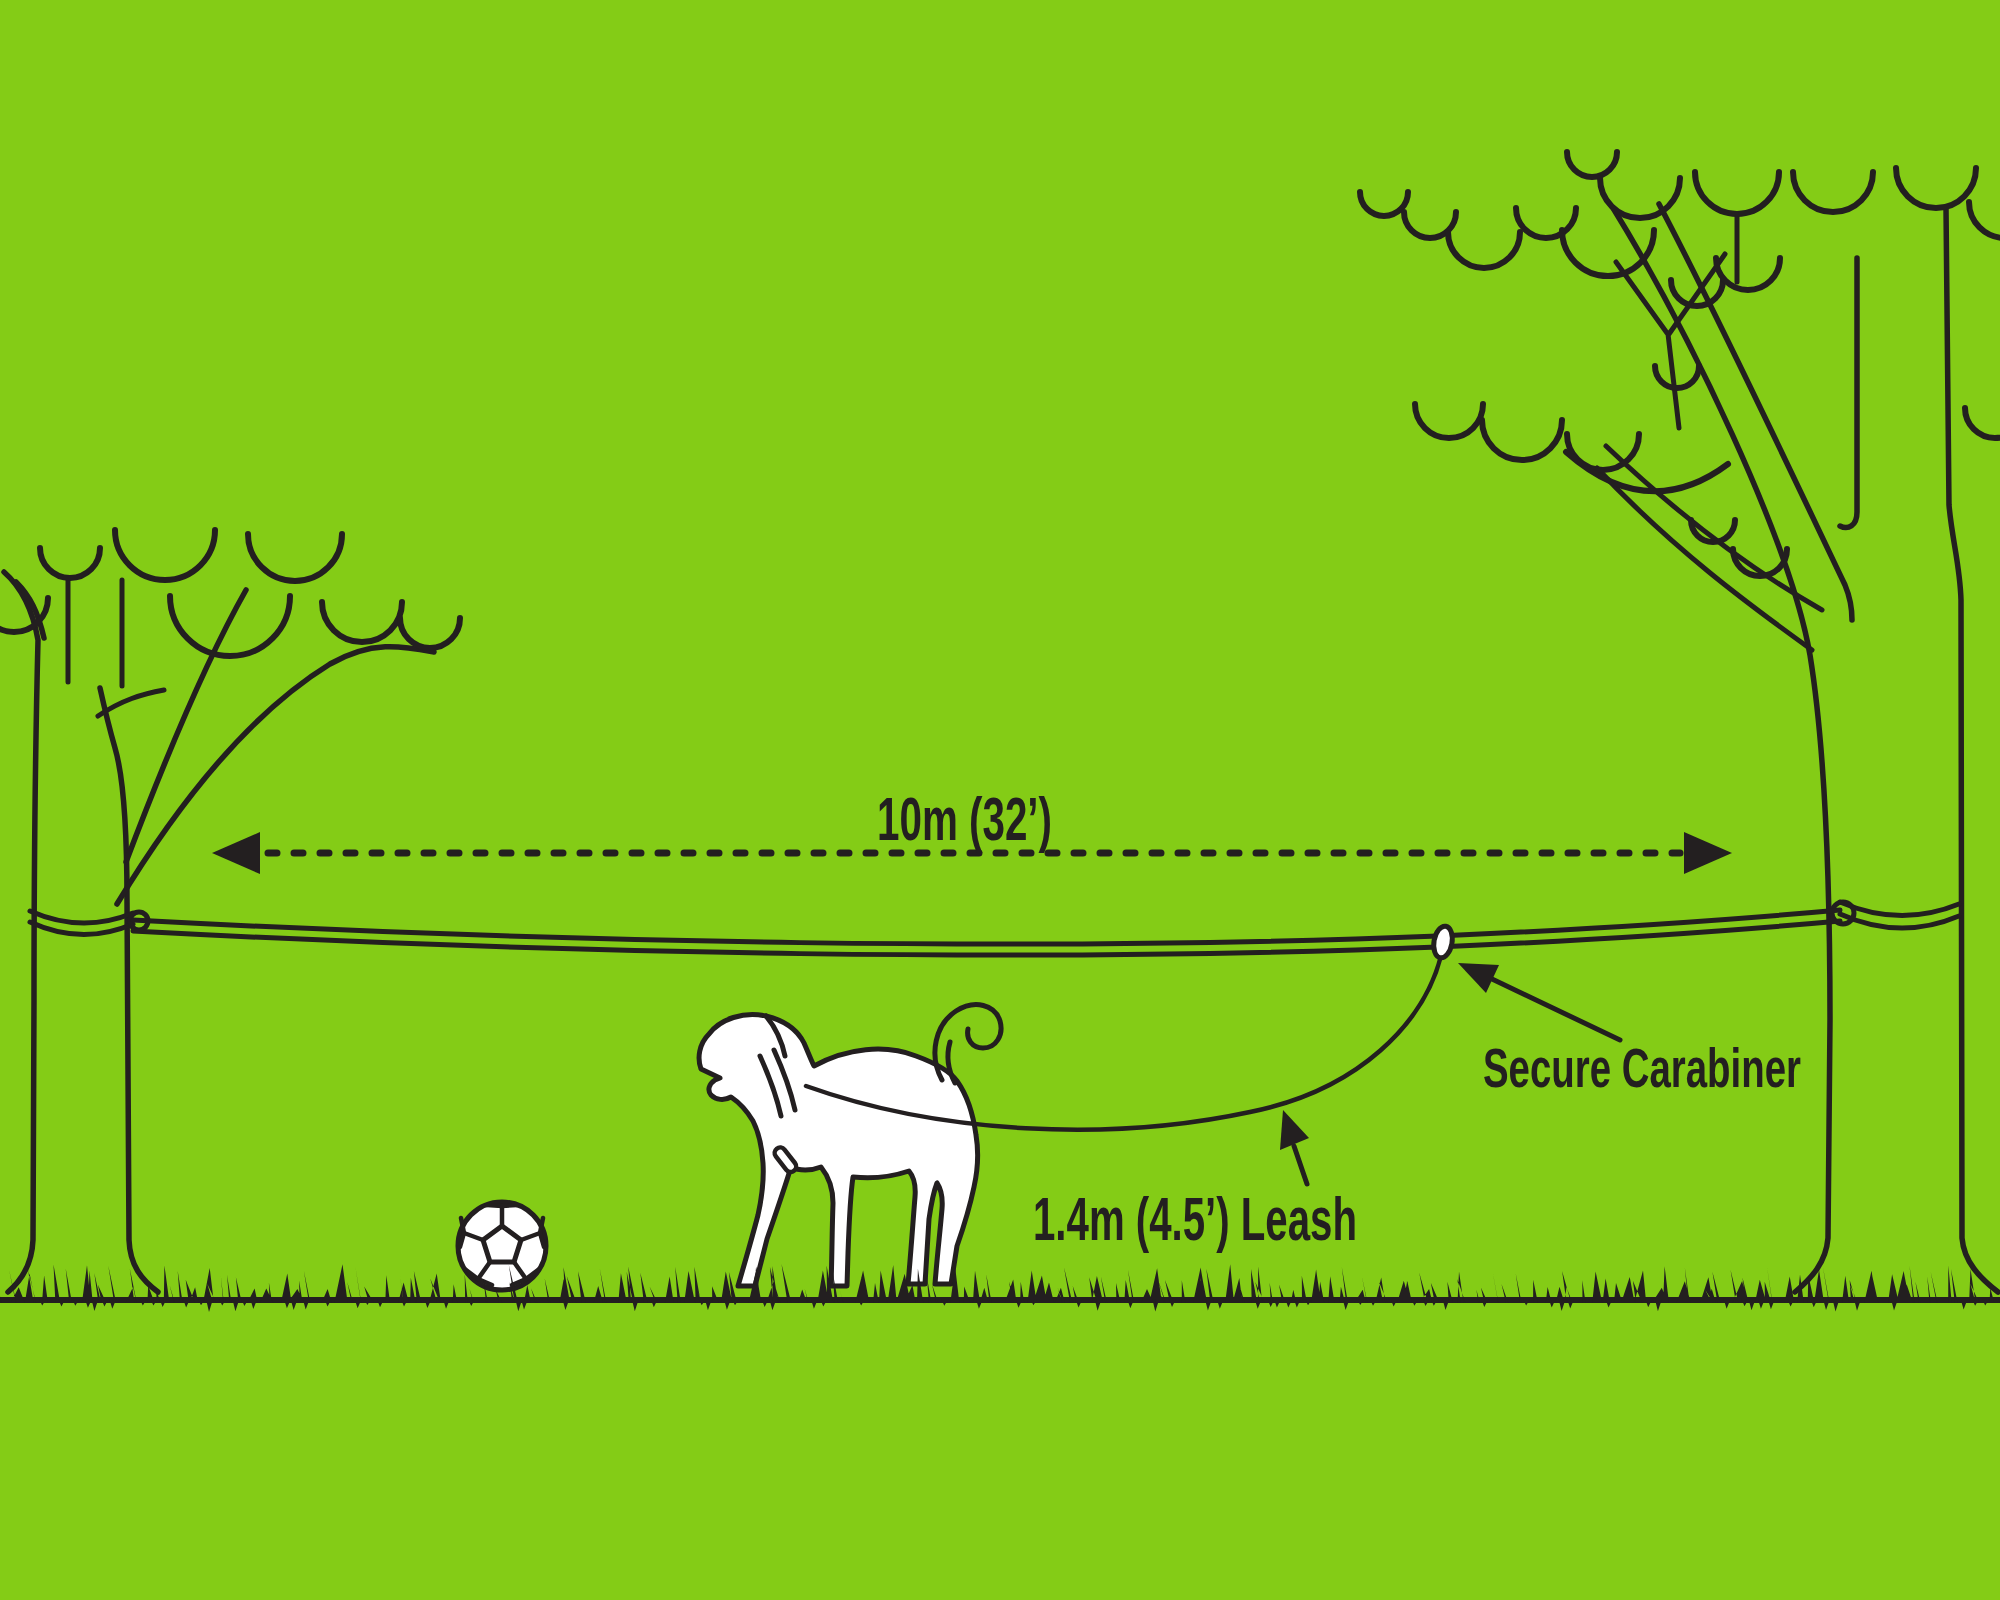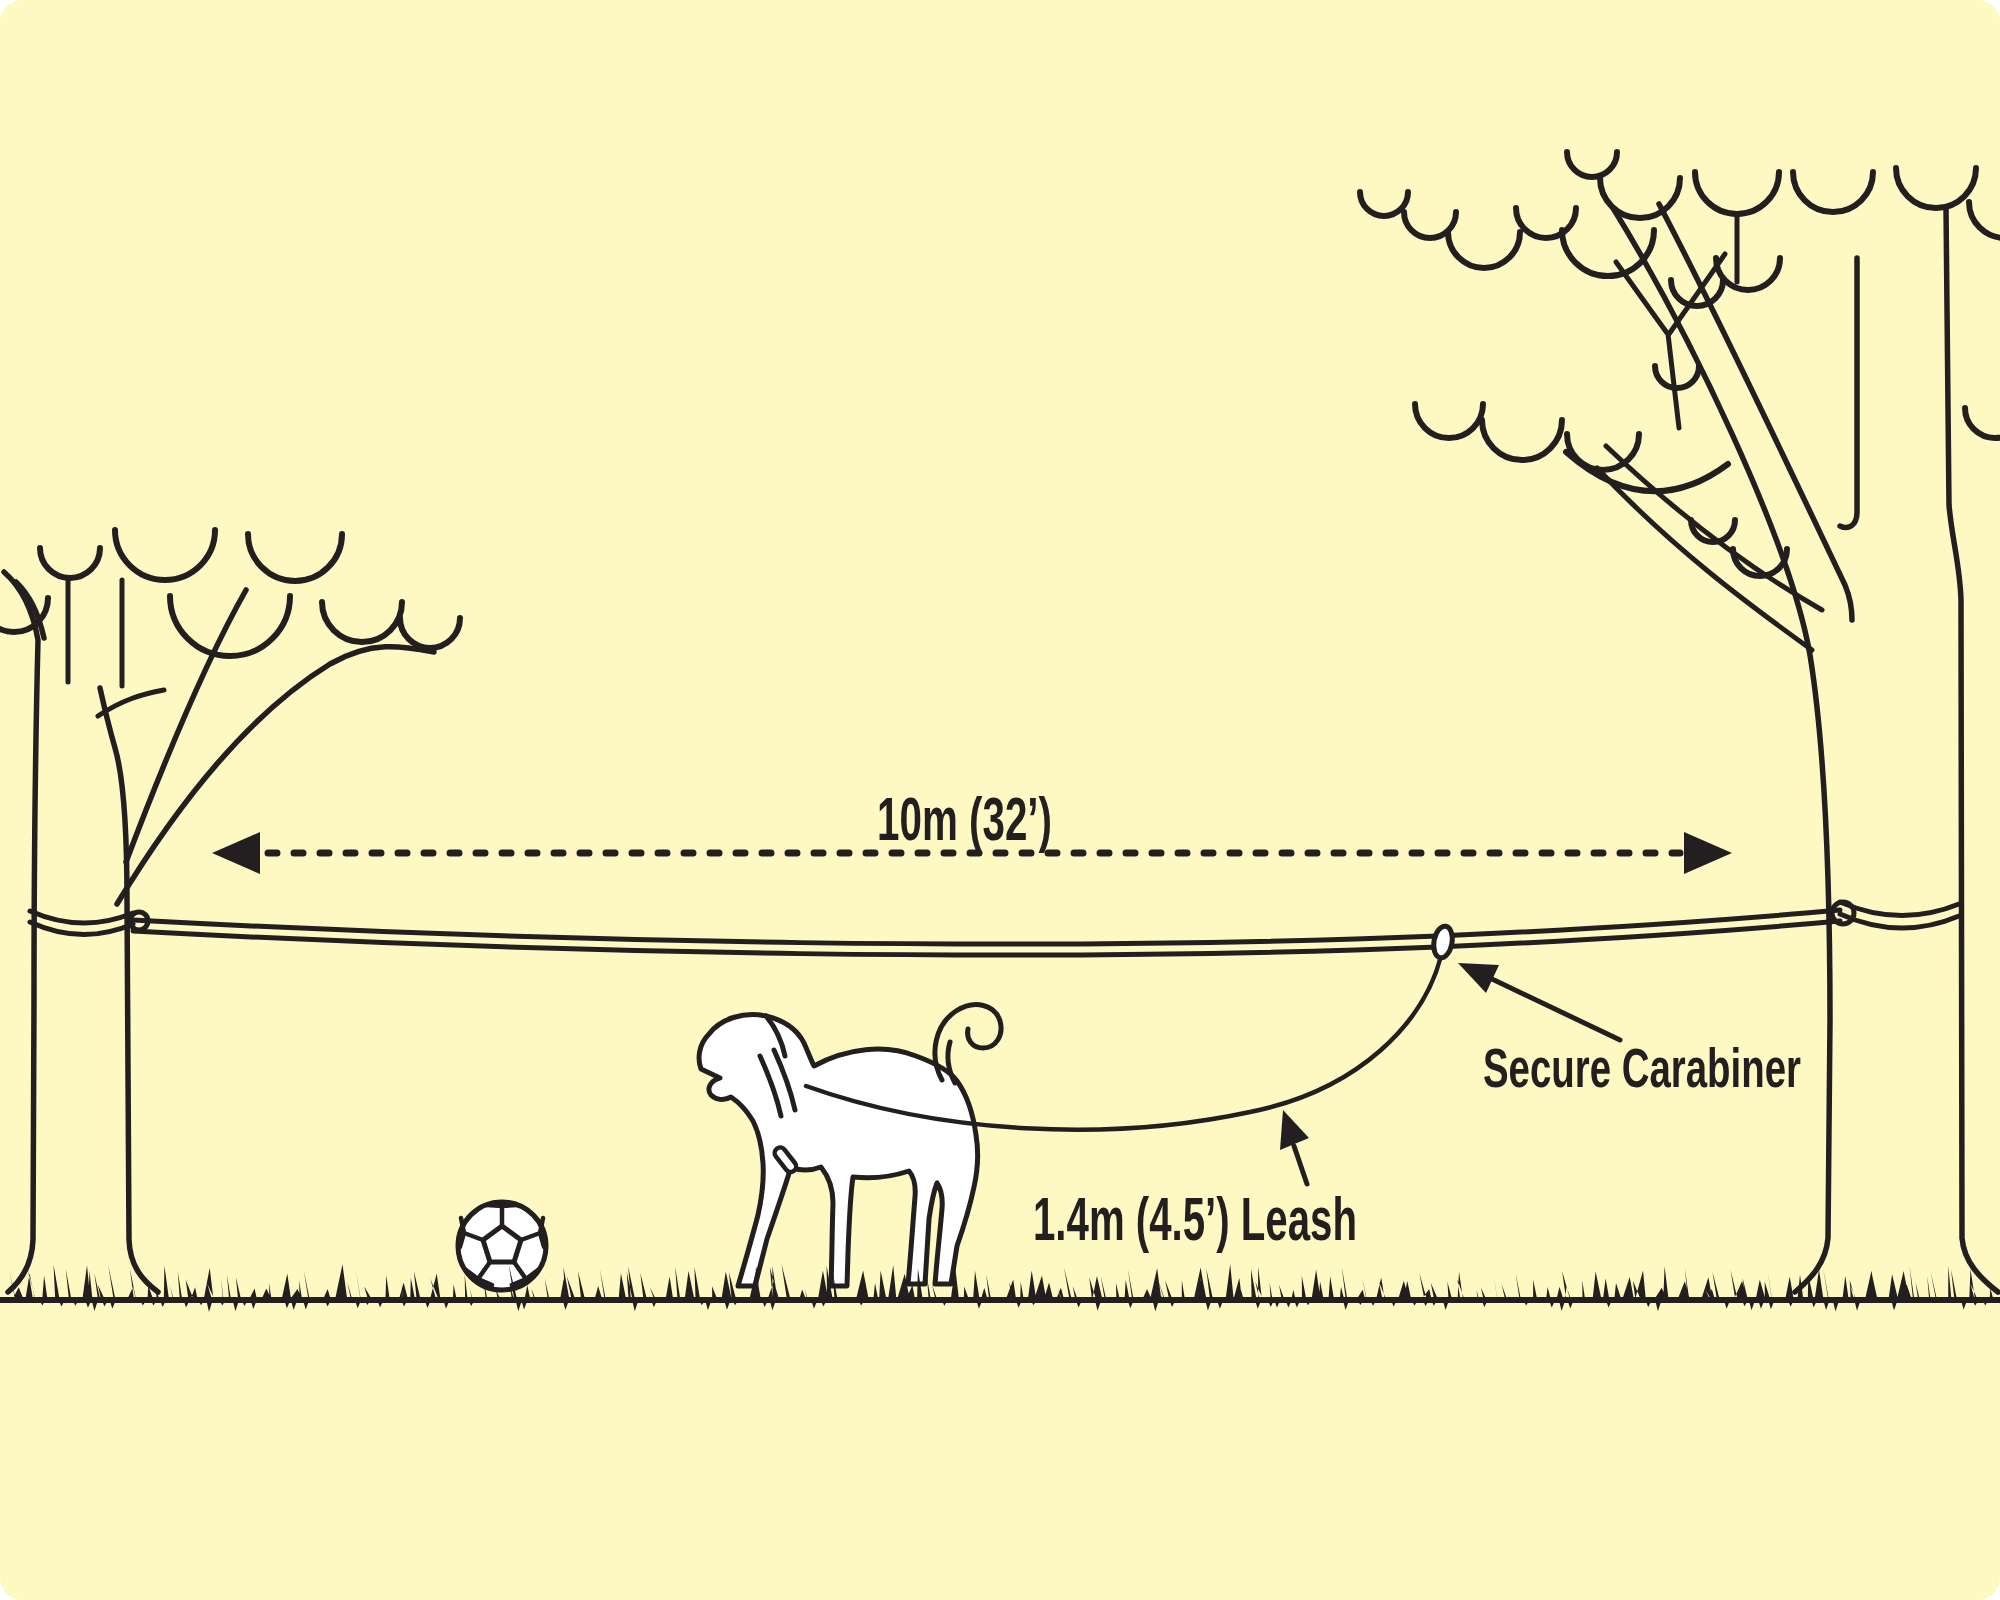--- a/index.html
+++ b/index.html
@@ -1,16 +1,16 @@
 <!DOCTYPE html>
 <html><head>
 <meta charset="utf-8">
 <style>
   html,body{margin:0;padding:0;background:#ffffff;}
-  .stage{width:2000px;height:1600px;position:relative;background:#fef9c3;overflow:hidden;border-radius:22px;}
+  .stage{width:2000px;height:1600px;position:relative;background:#84cc16;overflow:hidden;}
   svg{display:block;}
   .ink-stroke{stroke:currentColor;fill:none;stroke-linecap:round;stroke-linejoin:round;}
   .ink-fill{fill:currentColor;stroke:none;}
   .white-body{fill:#ffffff;stroke:currentColor;stroke-linejoin:round;stroke-linecap:round;}
   text{font-family:"Liberation Sans","DejaVu Sans",sans-serif;font-weight:bold;fill:currentColor;}
 </style>
 </head>
 <body>
 
 <div class="stage">

